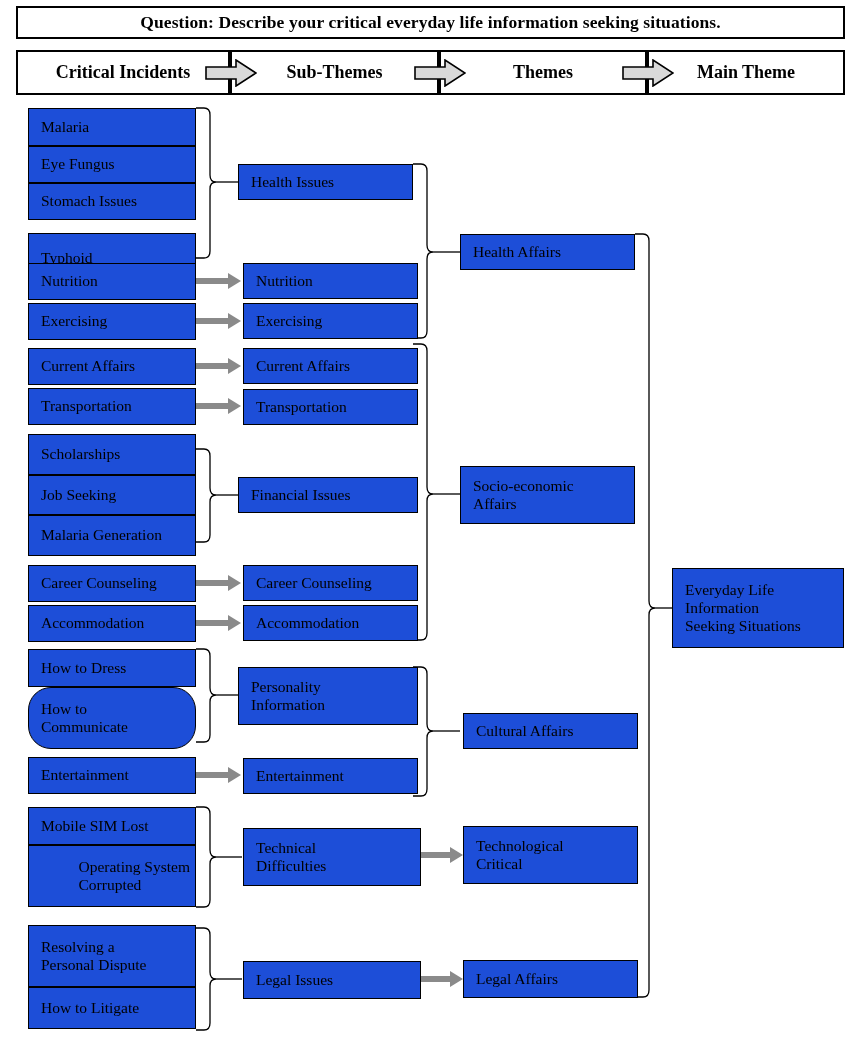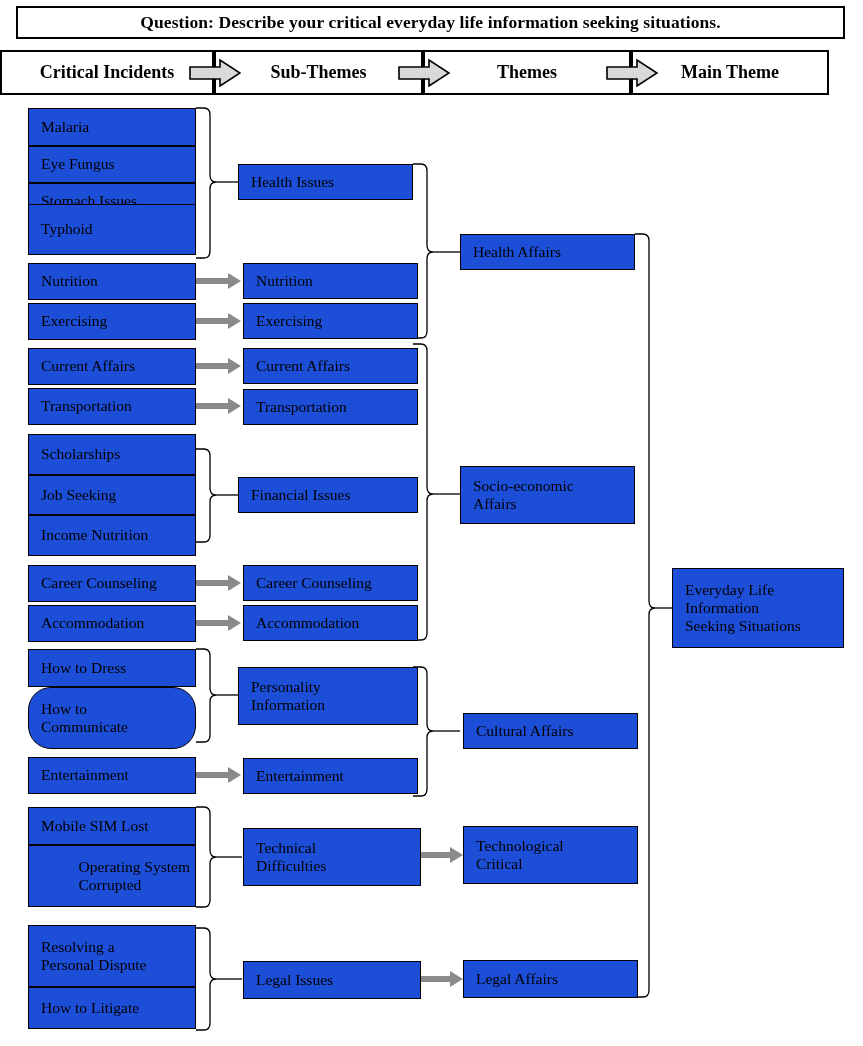--- a/index.html
+++ b/index.html
@@ -14,21 +14,21 @@
   .question-bar{
     position:absolute;left:16px;top:6px;width:829px;height:33px;
     border:2px solid #000;box-sizing:border-box;
     display:flex;align-items:center;justify-content:center;text-align:right;
   }
   .question-bar .qtext{
     font-weight:bold;font-size:17.5px;letter-spacing:0.1px;white-space:nowrap;
   }
 
   
-  .header-strip{position:absolute;left:0;top:50px;width:666px;height:45px;padding-left:28px;}
+  .header-strip{position:absolute;left:16px;top:50px;width:666px;height:45px;padding-left:28px;}
   .hdr-box{
     position:absolute;top:0;height:45px;border:2px solid #000;box-sizing:border-box;
     background:#fff;display:flex;align-items:center;
   }
   .hdr-label{font-weight:bold;font-size:18px;width:100%;text-align:center;}
   .hdr-arrow{position:absolute;top:9px;height:28px;width:52px;z-index:5;}
 
   
   .node{
     position:absolute;border:1.3px solid #000;box-sizing:border-box;background:#1d4ed8;
@@ -143,21 +143,21 @@
 
   <div class="node" style="left:28px;top:108px;width:168px;height:38px;">
     <span class="txt">Malaria</span>
     </div>
   <div class="node" style="left:28px;top:146px;width:168px;height:37px;">
     <span class="txt">Eye Fungus</span>
     </div>
   <div class="node" style="left:28px;top:183px;width:168px;height:37px;">
     <span class="txt">Stomach Issues</span>
     </div>
-  <div class="node" style="left:28px;top:204px;width:168px;height:51px;">
+  <div class="node" style="left:28px;top:233px;width:168px;height:51px;">
     <span class="txt">Typhoid</span>
     </div>
 
   <div class="node" style="left:28px;top:263px;width:168px;height:37px;">
     <span class="txt">Nutrition</span>
     </div>
   <div class="node" style="left:28px;top:303px;width:168px;height:37px;">
     <span class="txt">Exercising</span>
     </div>
 
@@ -168,21 +168,21 @@
     <span class="txt">Transportation</span>
     </div>
 
   <div class="node" style="left:28px;top:434px;width:168px;height:41px;">
     <span class="txt">Scholarships</span>
     </div>
   <div class="node" style="left:28px;top:475px;width:168px;height:40px;">
     <span class="txt">Job Seeking</span>
     </div>
   <div class="node" style="left:28px;top:515px;width:168px;height:41px;">
-    <span class="txt">Income Nutrition</span>
+    <span class="txt">Malaria Generation</span>
     </div>
 
   <div class="node" style="left:28px;top:565px;width:168px;height:37px;">
     <span class="txt">Career Counseling</span>
     </div>
   <div class="node" style="left:28px;top:605px;width:168px;height:37px;">
     <span class="txt">Accommodation</span>
     </div>
 
   <div class="node" style="left:28px;top:649px;width:168px;height:38px;">

